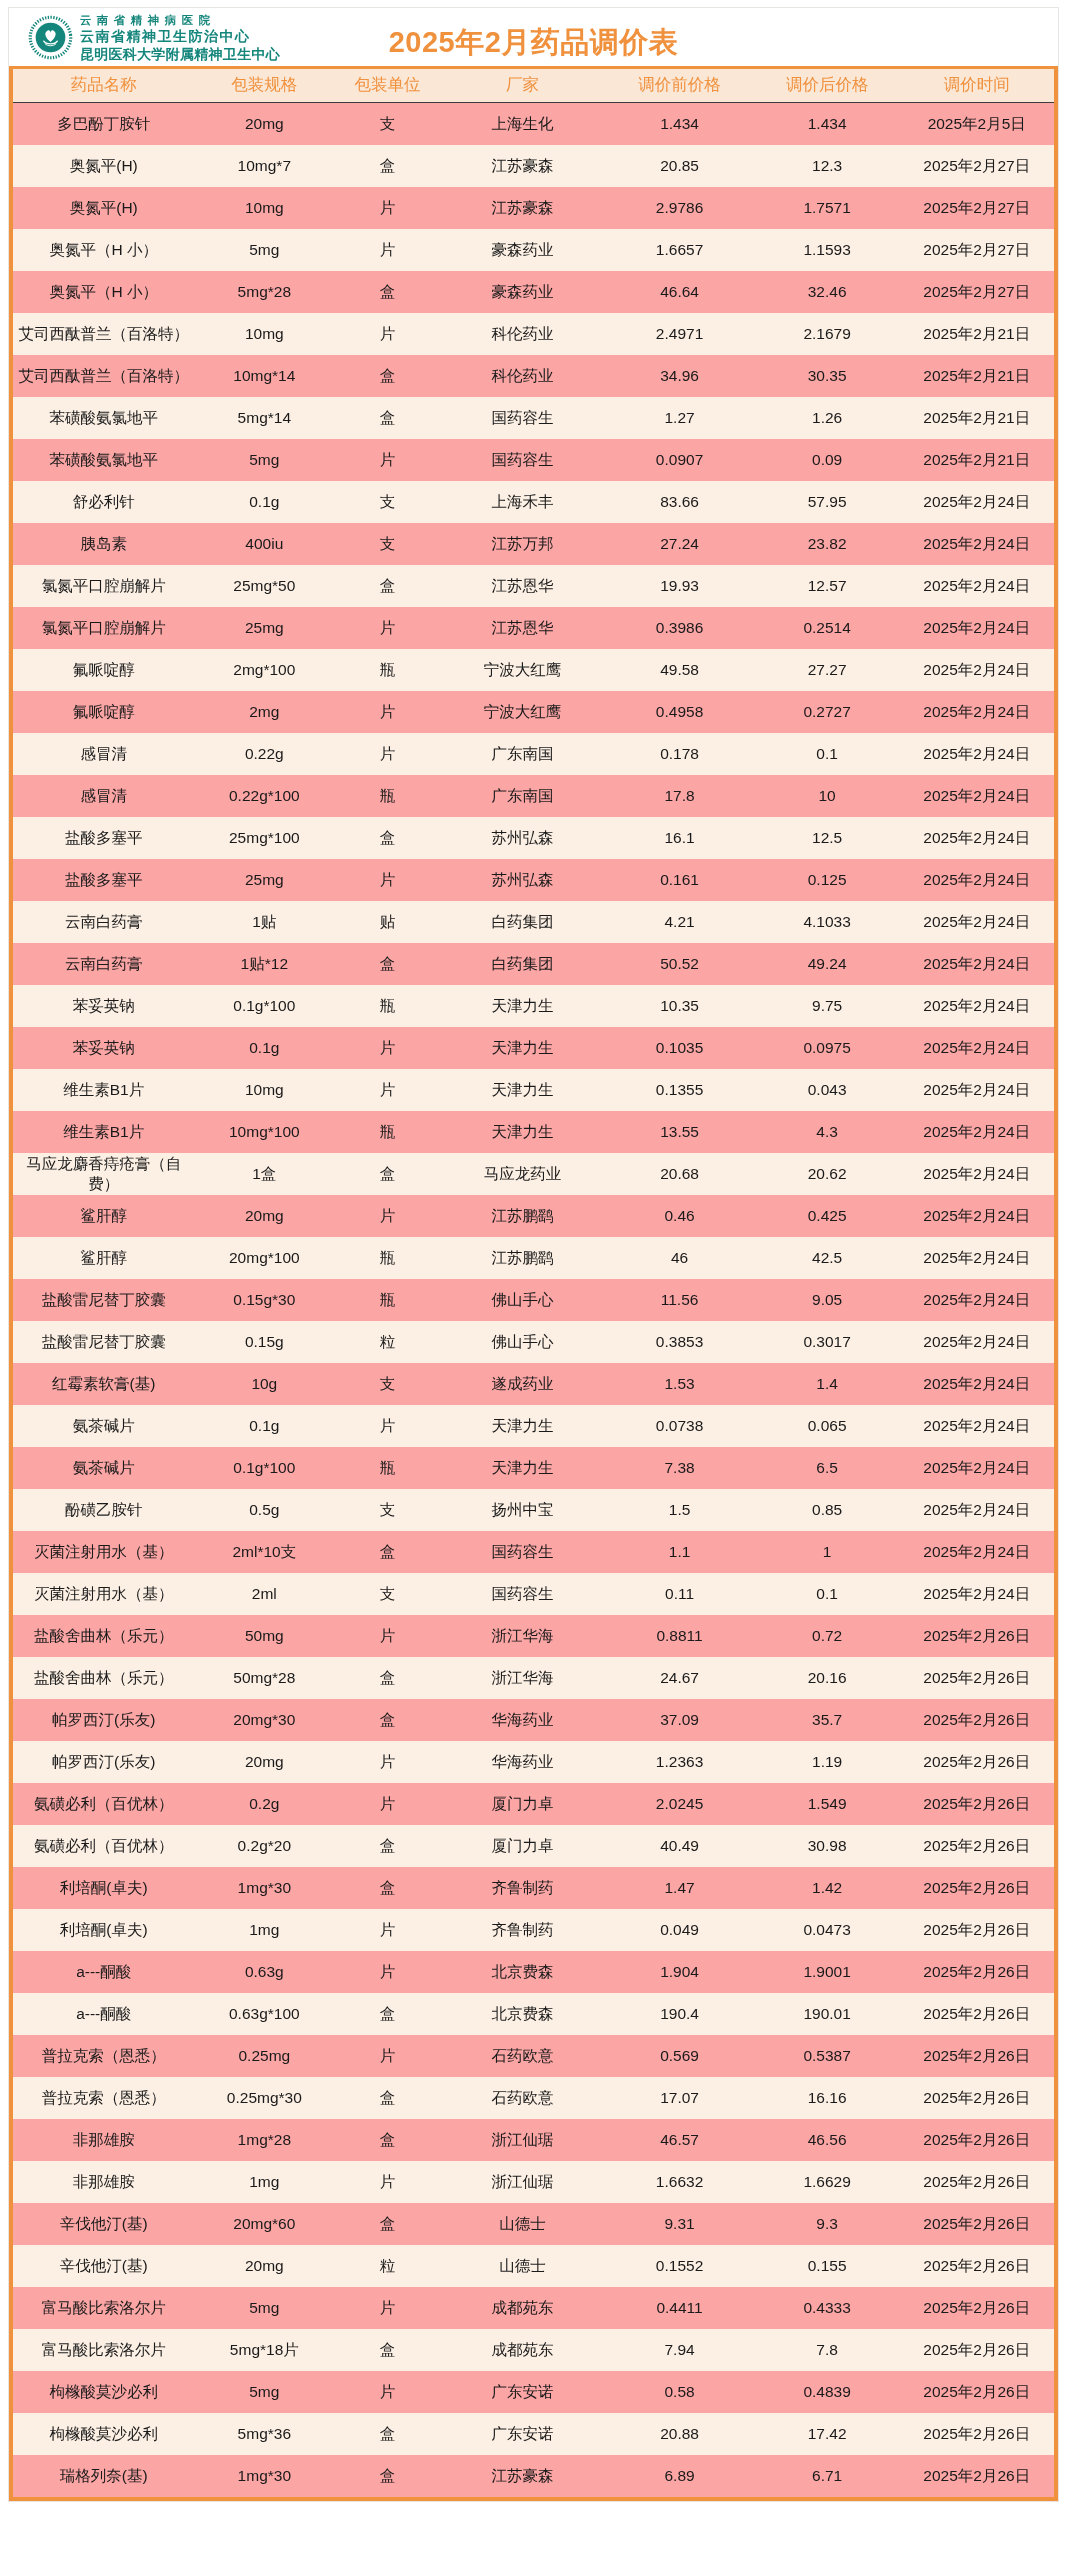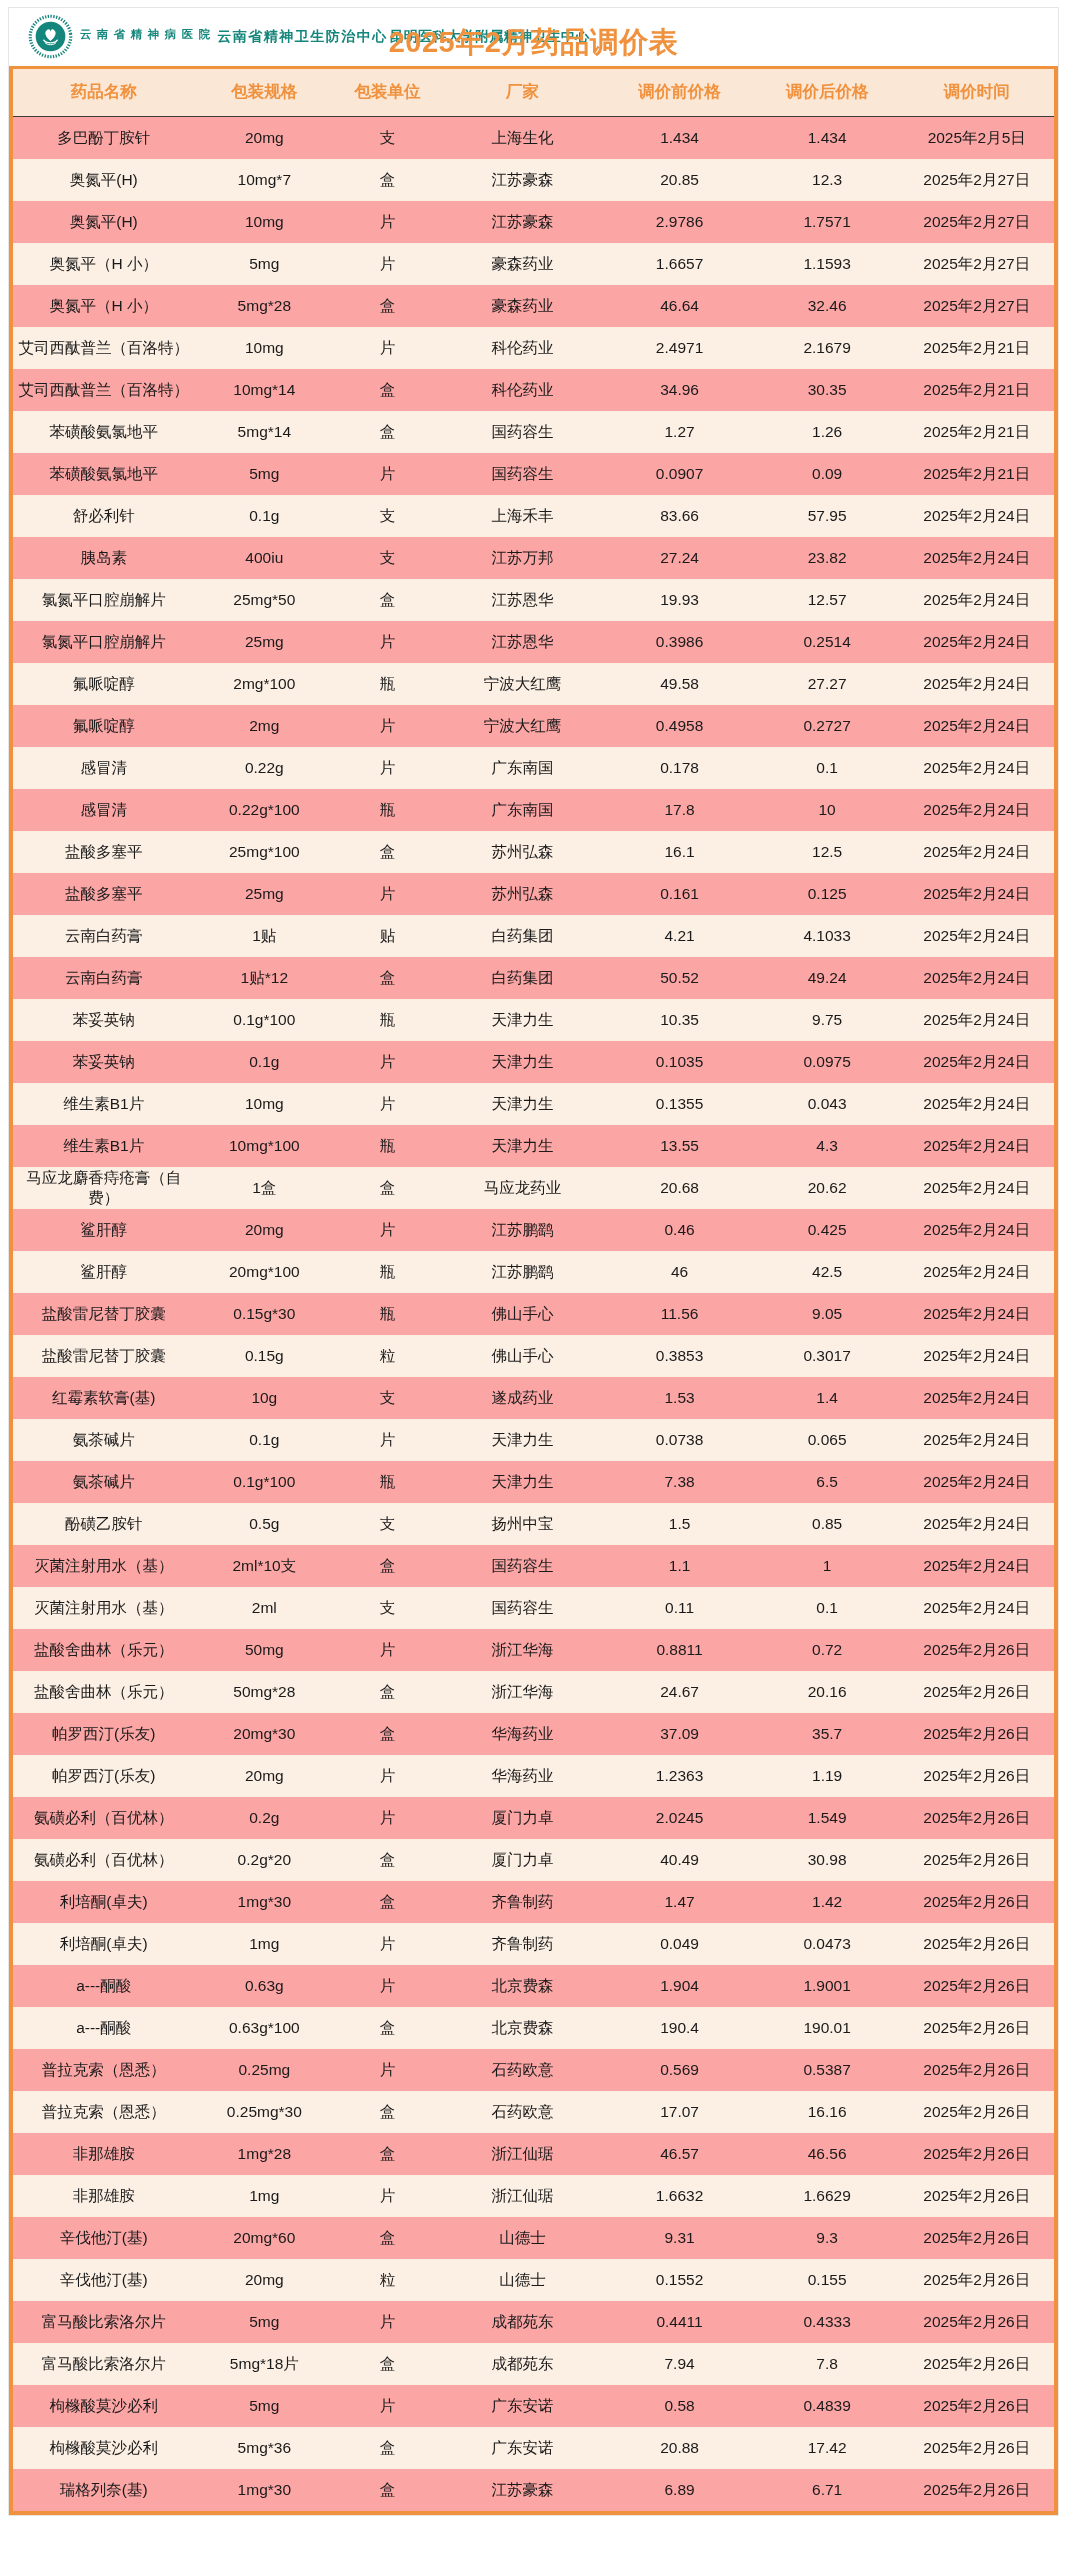--- a/index.html
+++ b/index.html
@@ -33,21 +33,21 @@
   }
   .logo-block{
     position:absolute;
     left:18.5px;
     top:6.2px;
     display:flex;
     align-items:center;
     gap:7.2px;
   }
   .emblem{width:45px;height:45px;flex:0 0 auto;}
-  .logo-lines{display:flex;flex-direction:row;justify-content:center;gap:1.5px;}
+  .logo-lines{display:flex;flex-direction:column;justify-content:center;gap:1.5px;}
   .logo-line{
     color:var(--teal);
     font-weight:bold;
     font-size:14px;
     line-height:1.15;
     white-space:nowrap;
   }
   .logo-line.l1{letter-spacing:5.7px;font-size:11.3px;}
   .logo-line.l2{letter-spacing:1.5px;}
   .logo-line.l3{letter-spacing:0.3px;}
@@ -71,22 +71,22 @@
   }
   table{
     width:100%;
     border-collapse:collapse;
     table-layout:fixed;
   }
   thead th{
     background:var(--header-bg);
     color:var(--accent);
     font-size:16.5px;
-    font-weight:bold;
-    height:48px;
+    font-weight:normal;
+    height:34px;
     text-align:center;
     border-bottom:1.5px solid var(--divider);
     padding:0 2.1px;
   }
   tbody td{
     height:42px;
     text-align:center;
     vertical-align:middle;
     font-size:15.5px;
     line-height:1.3;

